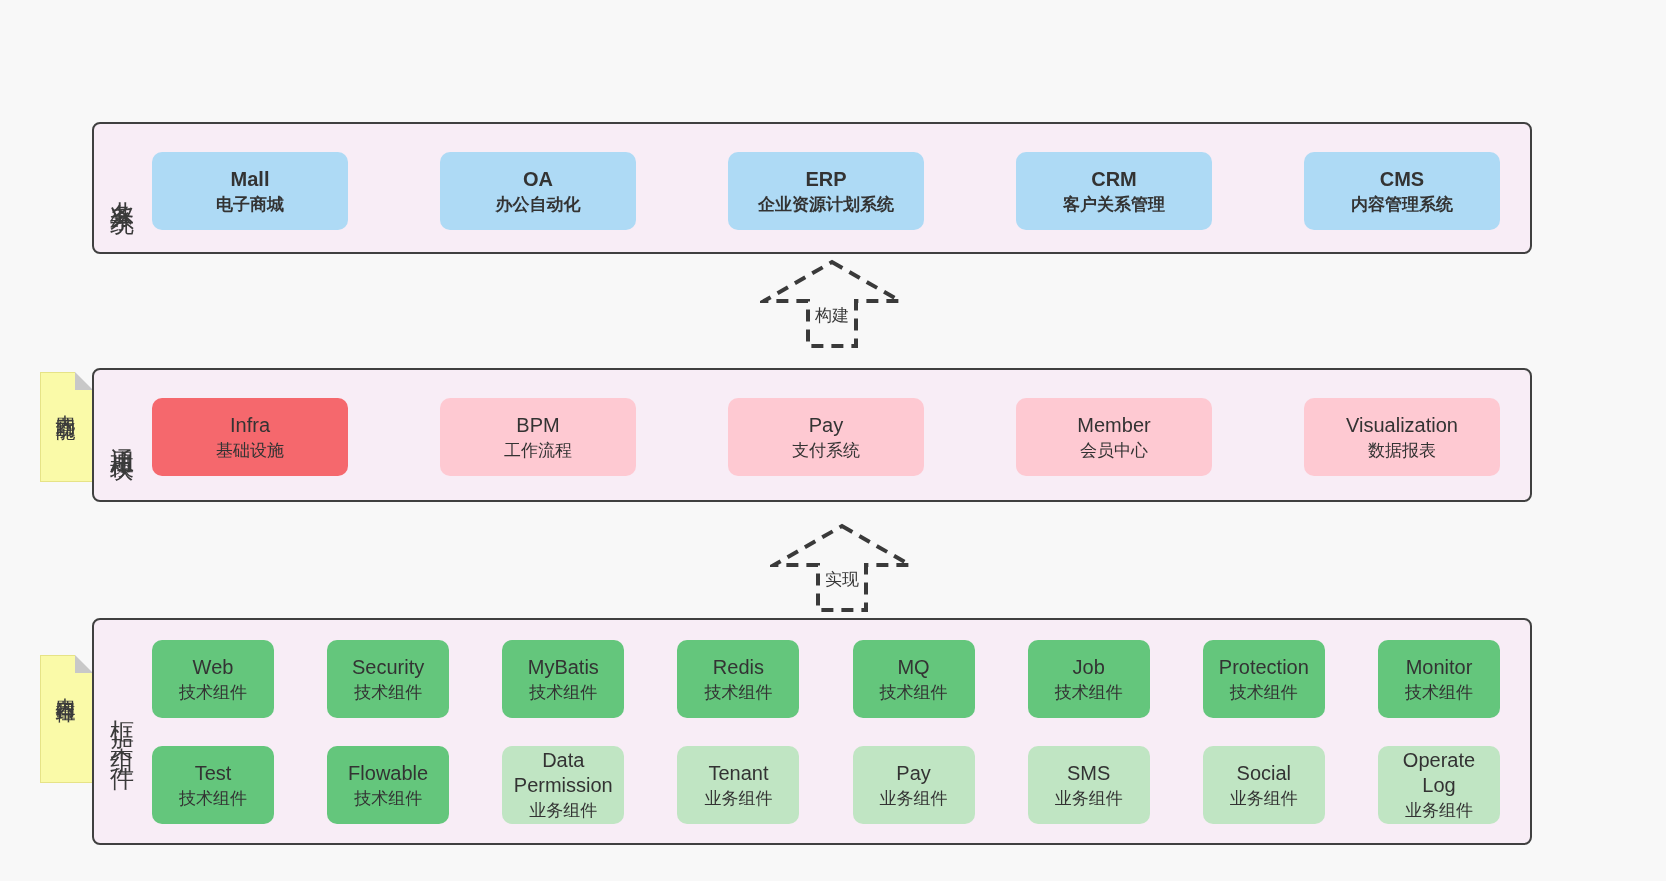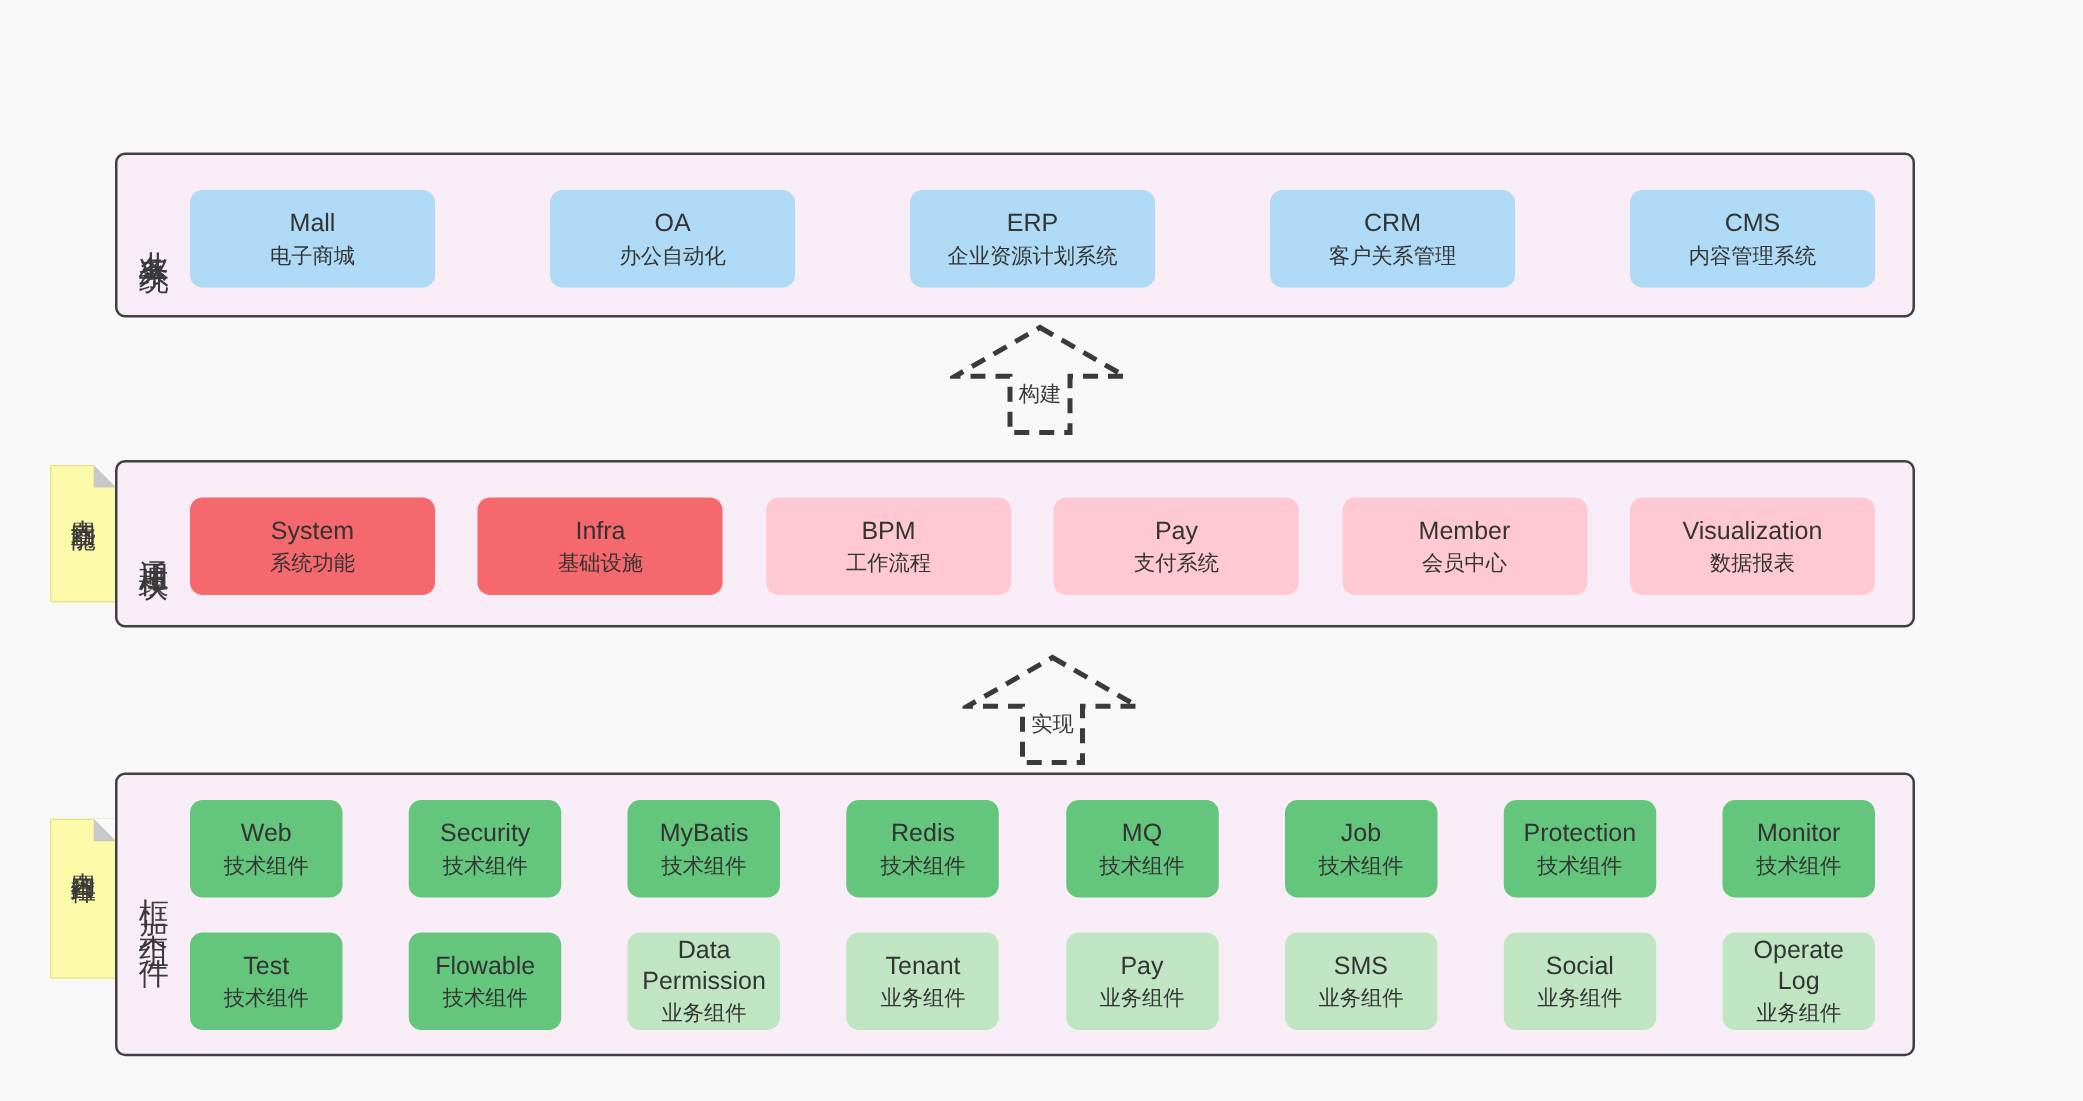--- a/index.html
+++ b/index.html
@@ -49,21 +49,21 @@
     white-space:nowrap;
   }
   .band--components .band-label{letter-spacing:16px;}
   .box-row{
     position:absolute;
     left:58px;
     right:30px;
     display:flex;
     justify-content:space-between;
   }
-  .band--business .box-row{top:28px;}
+  .band--business .box-row{top:28px;font-weight:bold;}
   .band--modules .box-row{top:28px;}
   .band--components .row-1{top:20px;}
   .band--components .row-2{top:126px;gap:48px;}
   .box{
     height:78px;
     border-radius:10px;
     display:flex;
     flex-direction:column;
     align-items:center;
     justify-content:center;
@@ -168,24 +168,20 @@
 </div>
 
 <div class="note note--modules">
   <span class="note-label">内置功能</span>
 </div>
 
 <div class="band band--modules">
   <div class="band-label">通用模块</div>
   <div class="box-row">
     <div class="box w6 c-red">
-      <span class="t">System</span>
-      <span class="s">系统功能</span>
-    </div>
-    <div class="box w6 c-red">
       <span class="t">Infra</span>
       <span class="s">基础设施</span>
     </div>
     <div class="box w6 c-pink">
       <span class="t">BPM</span>
       <span class="s">工作流程</span>
     </div>
     <div class="box w6 c-pink">
       <span class="t">Pay</span>
       <span class="s">支付系统</span>

